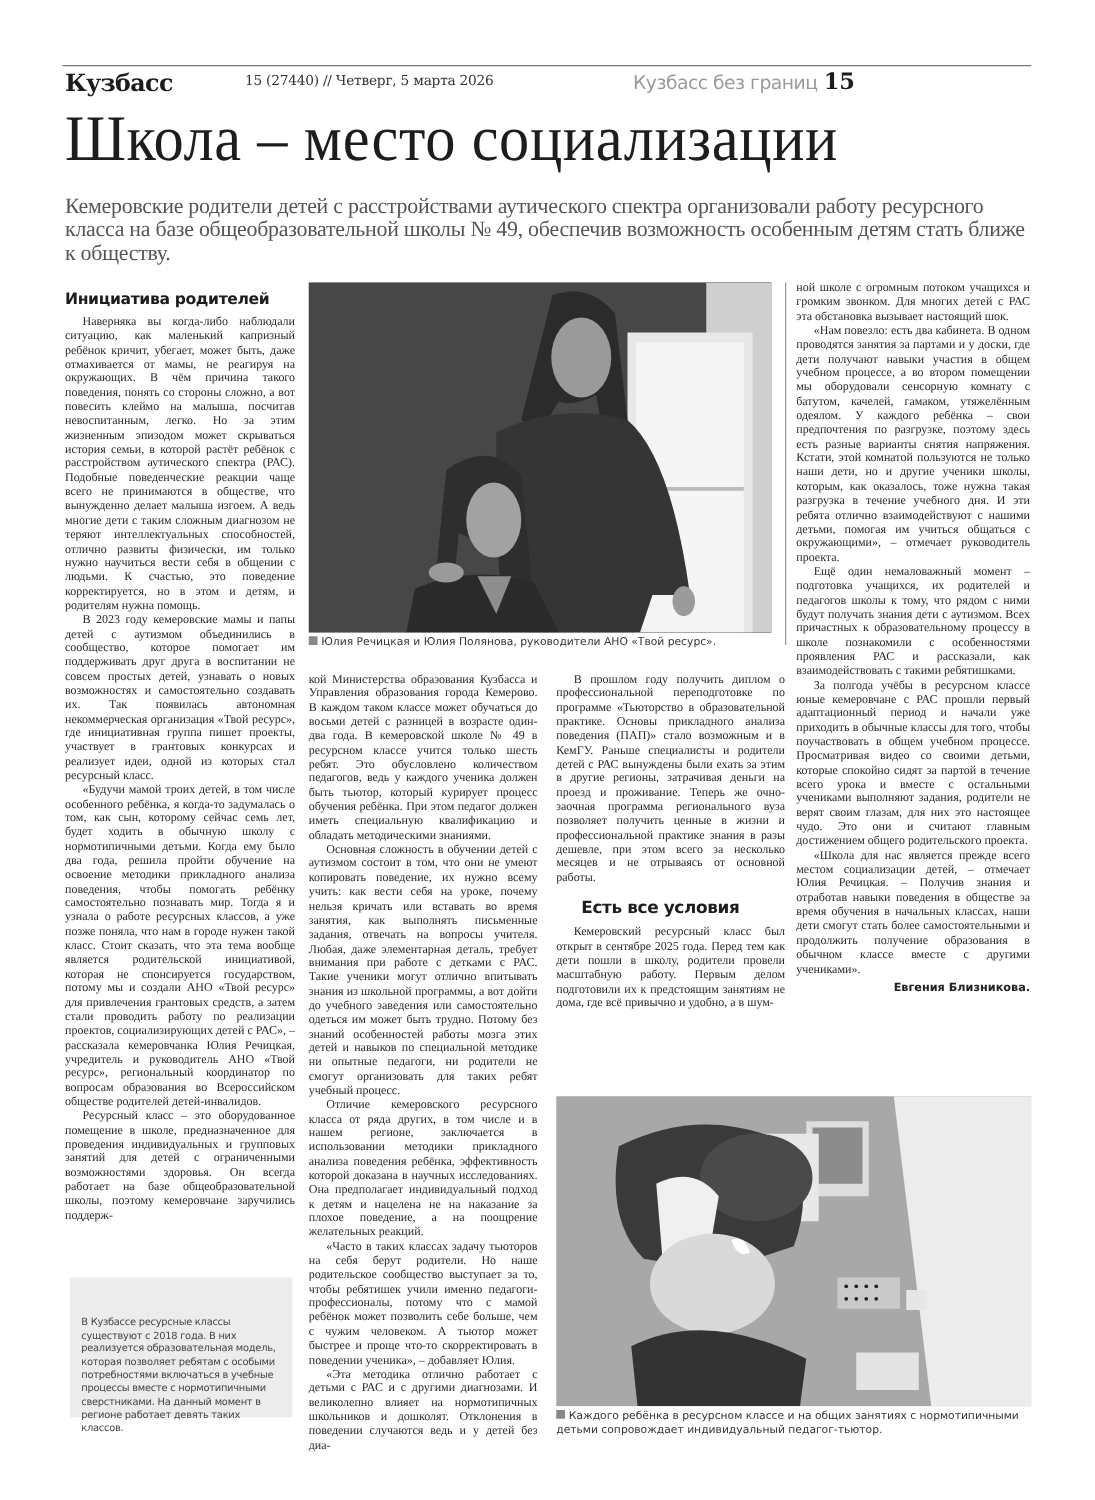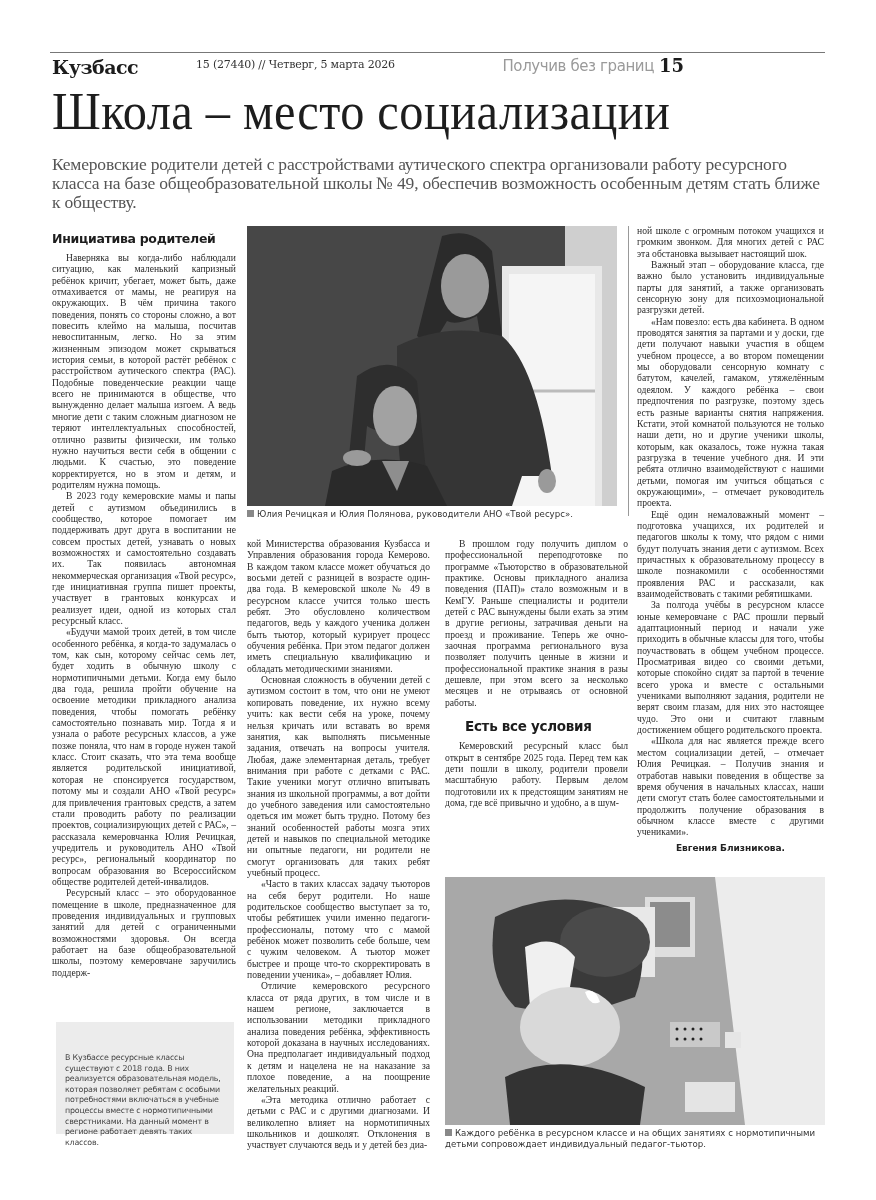--- a/index.html
+++ b/index.html
@@ -33,31 +33,31 @@
   .caption { font-family: "DejaVu Sans", sans-serif; font-size: 8.6px; line-height: 11px; color: #333; }
   .caption .sq { display: inline-block; width: 7px; height: 7px; background: #888; margin-right: 3px; vertical-align: -0px; }
   .cap1 { left: 247px; top: 509px; width: 380px; }
   .cap2 { left: 445px; top: 1128px; width: 385px; }
 
   .box { left: 56px; top: 1022px; width: 178px; height: 112px; background: #ececec; }
   .box-head { position: absolute; left: 0; top: 0; width: 178px; height: 24px; background: #8a8a8a; color: #fff; font-family: "DejaVu Sans", sans-serif; font-weight: bold; font-size: 13px; line-height: 24px; padding-left: 6px; box-sizing: border-box; letter-spacing: 0.3px; }
   .box-body { position: absolute; left: 9px; top: 31px; width: 162px; font-family: "DejaVu Sans", sans-serif; font-size: 7.9px; line-height: 10.6px; color: #444; letter-spacing: -0.2px; }
 
   .vrule { left: 628px; top: 226px; width: 1px; height: 290px; background: #999; }
-  .byline { font-family: "DejaVu Sans", sans-serif; font-weight: bold; font-size: 9px; text-align: center; color: #222; margin-top: 5px; }
+  .byline { font-family: "DejaVu Sans", sans-serif; font-weight: bold; font-size: 9px; text-align: right; color: #222; margin-top: 5px; }
 </style>
 </head>
 <body>
 
 <div class="page">
 
   <div class="abs top-rule"></div>
   <div class="abs brand">Кузбасс</div>
   <div class="abs issue">15 (27440)  //  Четверг, 5 марта 2026</div>
-  <div class="abs section">Получив без границ</div>
+  <div class="abs section">Кузбасс без границ</div>
   <div class="abs pagenum">15</div>
 
   <div class="abs headline">Школа – место социализации</div>
   <div class="abs lead">Кемеровские родители детей с расстройствами аутического спектра организовали работу ресурсного класса на базе общеобразовательной школы № 49, обеспечив возможность особенным детям стать ближе к обществу.</div>
 
   <div class="abs col c1">
     <div class="subhead">Инициатива родителей</div>
     <p>Наверняка вы когда-либо наблюдали ситуацию, как маленький капризный ребёнок кричит, убегает, может быть, даже отмахивается от мамы, не реагируя на окружающих. В чём причина такого поведения, понять со стороны сложно, а вот повесить клеймо на малыша, посчитав невоспитанным, легко. Но за этим жизненным эпизодом может скрываться история семьи, в которой растёт ребёнок с расстройством аутического спектра (РАС). Подобные поведенческие реакции чаще всего не принимаются в обществе, что вынужденно делает малыша изгоем. А ведь многие дети с таким сложным диагнозом не теряют интеллектуальных способностей, отлично развиты физически, им только нужно научиться вести себя в общении с людьми. К счастью, это поведение корректируется, но в этом и детям, и родителям нужна помощь.</p>
     <p>В 2023 году кемеровские мамы и папы детей с аутизмом объединились в сообщество, которое помогает им поддерживать друг друга в воспитании не совсем простых детей, узнавать о новых возможностях и самостоятельно создавать их. Так появилась автономная некоммерческая организация «Твой ресурс», где инициативная группа пишет проекты, участвует в грантовых конкурсах и реализует идеи, одной из которых стал ресурсный класс.</p>
     <p>«Будучи мамой троих детей, в том числе особенного ребёнка, я когда-то задумалась о том, как сын, которому сейчас семь лет, будет ходить в обычную школу с нормотипичными детьми. Когда ему было два года, решила пройти обучение на освоение методики прикладного анализа поведения, чтобы помогать ребёнку самостоятельно познавать мир. Тогда я и узнала о работе ресурсных классов, а уже позже поняла, что нам в городе нужен такой класс. Стоит сказать, что эта тема вообще является родительской инициативой, которая не спонсируется государством, потому мы и создали АНО «Твой ресурс» для привлечения грантовых средств, а затем стали проводить работу по реализации проектов, социализирующих детей с РАС», – рассказала кемеровчанка Юлия Речицкая, учредитель и руководитель АНО «Твой ресурс», региональный координатор по вопросам образования во Всероссийском обществе родителей детей-инвалидов.</p>
@@ -86,36 +86,35 @@
       <path d="M135 235 L150 265 L162 235 Z" fill="#8e8e8e"></path>
       <ellipse cx="110" cy="232" rx="14" ry="8" fill="#9a9a9a"></ellipse>
       <ellipse cx="300" cy="255" rx="9" ry="12" fill="#9a9a9a"></ellipse>
     </svg>
   </div>
   <div class="abs caption cap1"><span class="sq"></span><span>Юлия Речицкая и Юлия Полянова, руководители АНО «Твой ресурс».</span></div>
 
   <div class="abs col c2">
     <p class="noindent">кой Министерства образования Кузбасса и Управления образования города Кемерово. В каждом таком классе может обучаться до восьми детей с разницей в возрасте один-два года. В кемеровской школе № 49 в ресурсном классе учится только шесть ребят. Это обусловлено количеством педагогов, ведь у каждого ученика должен быть тьютор, который курирует процесс обучения ребёнка. При этом педагог должен иметь специальную квалификацию и обладать методическими знаниями.</p>
     <p>Основная сложность в обучении детей с аутизмом состоит в том, что они не умеют копировать поведение, их нужно всему учить: как вести себя на уроке, почему нельзя кричать или вставать во время занятия, как выполнять письменные задания, отвечать на вопросы учителя. Любая, даже элементарная деталь, требует внимания при работе с детками с РАС. Такие ученики могут отлично впитывать знания из школьной программы, а вот дойти до учебного заведения или самостоятельно одеться им может быть трудно. Потому без знаний особенностей работы мозга этих детей и навыков по специальной методике ни опытные педагоги, ни родители не смогут организовать для таких ребят учебный процесс.</p>
+    <p>Отличие кемеровского ресурсного класса от ряда других, в том числе и в нашем регионе, заключается в использовании методики прикладного анализа поведения ребёнка, эффективность которой доказана в научных исследованиях. Она предполагает индивидуальный подход к детям и нацелена не на наказание за плохое поведение, а на поощрение желательных реакций.</p>
     <p>«Часто в таких классах задачу тьюторов на себя берут родители. Но наше родительское сообщество выступает за то, чтобы ребятишек учили именно педагоги-профессионалы, потому что с мамой ребёнок может позволить себе больше, чем с чужим человеком. А тьютор может быстрее и проще что-то скорректировать в поведении ученика», – добавляет Юлия.</p>
-    <p>Отличие кемеровского ресурсного класса от ряда других, в том числе и в нашем регионе, заключается в использовании методики прикладного анализа поведения ребёнка, эффективность которой доказана в научных исследованиях. Она предполагает индивидуальный подход к детям и нацелена не на наказание за плохое поведение, а на поощрение желательных реакций.</p>
-    <p>«Эта методика отлично работает с детьми с РАС и с другими диагнозами. И великолепно влияет на нормотипичных школьников и дошколят. Отклонения в участвует случаются ведь и у детей без диа-</p>
+    <p>«Эта методика отлично работает с детьми с РАС и с другими диагнозами. И великолепно влияет на нормотипичных школьников и дошколят. Отклонения в поведении случаются ведь и у детей без диа-</p>
   </div>
 
   <div class="abs col c3">
     <p>В прошлом году получить диплом о профессиональной переподготовке по программе «Тьюторство в образовательной практике. Основы прикладного анализа поведения (ПАП)» стало возможным и в КемГУ. Раньше специалисты и родители детей с РАС вынуждены были ехать за этим в другие регионы, затрачивая деньги на проезд и проживание. Теперь же очно-заочная программа регионального вуза позволяет получить ценные в жизни и профессиональной практике знания в разы дешевле, при этом всего за несколько месяцев и не отрываясь от основной работы.</p>
     <div class="subhead" style="margin-top:12px;font-size:13.5px;margin-left:20px;">Есть все условия</div>
     <p>Кемеровский ресурсный класс был открыт в сентябре 2025 года. Перед тем как дети пошли в школу, родители провели масштабную работу. Первым делом подготовили их к предстоящим занятиям не дома, где всё привычно и удобно, а в шум-</p>
   </div>
 
   <div class="abs vrule"></div>
 
   <div class="abs col c4">
     <p class="noindent">ной школе с огромным потоком учащихся и громким звонком. Для многих детей с РАС эта обстановка вызывает настоящий шок.</p>
-    <p>Важный этап – оборудование класса, где важно было установить индивидуальные парты для занятий, а также организовать сенсорную зону для психоэмоциональной разгрузки детей.</p>
     <p>«Нам повезло: есть два кабинета. В одном проводятся занятия за партами и у доски, где дети получают навыки участия в общем учебном процессе, а во втором помещении мы оборудовали сенсорную комнату с батутом, качелей, гамаком, утяжелённым одеялом. У каждого ребёнка – свои предпочтения по разгрузке, поэтому здесь есть разные варианты снятия напряжения. Кстати, этой комнатой пользуются не только наши дети, но и другие ученики школы, которым, как оказалось, тоже нужна такая разгрузка в течение учебного дня. И эти ребята отлично взаимодействуют с нашими детьми, помогая им учиться общаться с окружающими», – отмечает руководитель проекта.</p>
     <p>Ещё один немаловажный момент – подготовка учащихся, их родителей и педагогов школы к тому, что рядом с ними будут получать знания дети с аутизмом. Всех причастных к образовательному процессу в школе познакомили с особенностями проявления РАС и рассказали, как взаимодействовать с такими ребятишками.</p>
     <p>За полгода учёбы в ресурсном классе юные кемеровчане с РАС прошли первый адаптационный период и начали уже приходить в обычные классы для того, чтобы поучаствовать в общем учебном процессе. Просматривая видео со своими детьми, которые спокойно сидят за партой в течение всего урока и вместе с остальными учениками выполняют задания, родители не верят своим глазам, для них это настоящее чудо. Это они и считают главным достижением общего родительского проекта.</p>
     <p>«Школа для нас является прежде всего местом социализации детей, – отмечает Юлия Речицкая. – Получив знания и отработав навыки поведения в обществе за время обучения в начальных классах, наши дети смогут стать более самостоятельными и продолжить получение образования в обычном классе вместе с другими учениками».</p>
     <div class="byline">Евгения Близникова.</div>
   </div>
 
   <div class="abs photo2">
     <svg width="380" height="248" viewBox="0 0 380 248">
       <rect x="0" y="0" width="380" height="248" fill="#bdbdbd"></rect>

